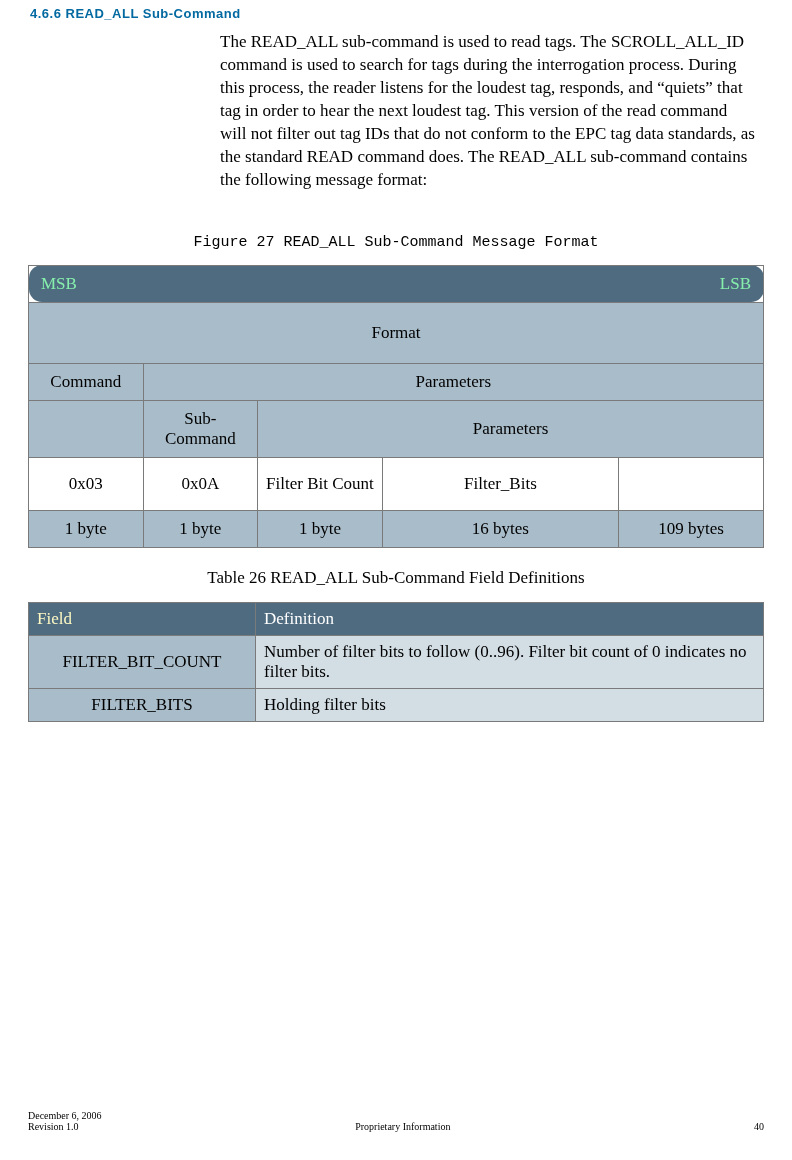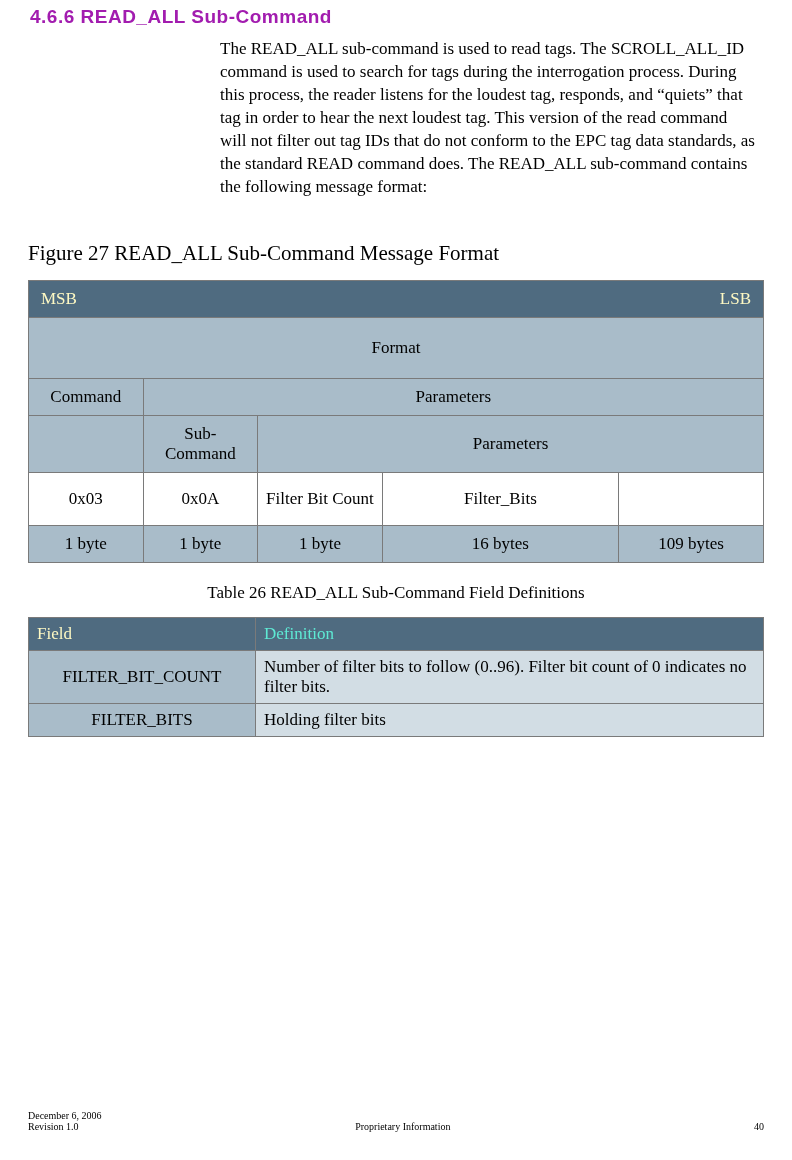--- a/index.html
+++ b/index.html
@@ -11,52 +11,55 @@
     background: #fff;
     width: 792px;
     height: 1160px;
     box-sizing: border-box;
     position: relative;
   }
   .page {
     padding: 6px 28px 0 28px;
   }
   .section-heading {
-    color: #a21caf;
+    color: #0369a1;
     font-family: Verdana, Arial, sans-serif;
-    font-size: 19px;
+    font-size: 13px;
     letter-spacing: 0.5px;
     margin: 0 0 10px 0;
     padding-left: 2px;
   }
   .body-para {
     margin: 0 0 6px 0;
     padding-left: 192px;
     padding-right: 8px;
     font-size: 17px;
     line-height: 1.35;
   }
   .figure-caption {
-    font-size: 21px;
+    text-align: center;
+    font-size: 15px;
     margin: 42px 0 14px 0;
+    font-family: Liberation Mono, monospace;
   }
   .table1 {
     border-collapse: collapse;
     width: 100%;
     font-size: 17px;
   }
   .table1 td, .table1 th {
     border: 1px solid #7a7a7a;
     text-align: center;
     padding: 8px 6px;
     vertical-align: middle;
   }
   .hdr-dark {
     background: #4f6b80;
-    color: #fef9c3;
+    color: #86efac;
+    border-radius: 13px;
   }
   .hdr-dark .msb { float: left; padding-left: 6px; }
   .hdr-dark .lsb { float: right; padding-right: 6px; }
   .hdr-dark::after { content: ""; display: block; clear: both; }
   .cell-blue { background: #a9bcc9; }
   .msg-row td { padding: 20px 6px; }
   .table-caption {
     text-align: center;
     font-size: 17px;
     margin: 20px 0 14px 0;
@@ -74,21 +77,21 @@
   .table2 th { text-align: left; }
   .table2 .field-col { text-align: center; background: #a9bcc9; width: 210px; }
   .t2-head-left {
     background: #4f6b80;
     color: #fef9c3;
     text-align: center;
     font-weight: normal;
   }
   .t2-head-right {
     background: #4f6b80;
-    color: #5eead4;
+    color: #ffffff;
     text-align: left;
     font-weight: normal;
   }
   .def-cell { background: #d2dde4; text-align: left; }
   .footer {
     position: absolute;
     bottom: 28px;
     left: 28px;
     right: 28px;
     font-size: 10px;

